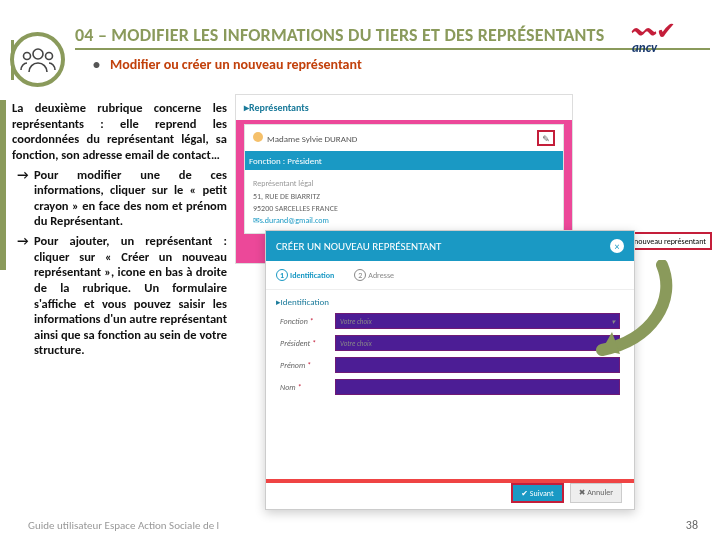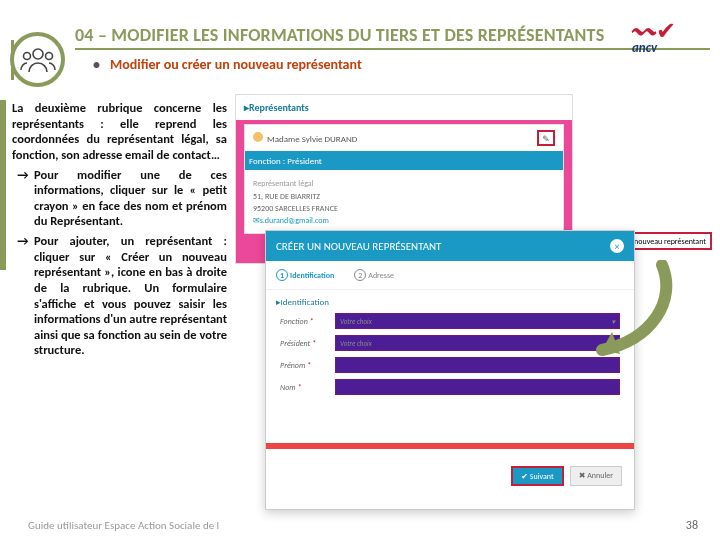--- a/index.html
+++ b/index.html
@@ -41,21 +41,21 @@
   .ss2-steps { display:flex; padding:8px 10px; font-size:8px; color:#888; border-bottom:1px solid #eee; gap:20px; }
   .ss2-steps .act { color:#1a99c4; font-weight:bold; }
   .ss2-steps .num { display:inline-block; width:12px; height:12px; border-radius:50%; border:1px solid currentColor; text-align:center; line-height:11px; margin-right:2px; }
   .ss2-section { padding:6px 10px 2px 10px; font-size:9px; color:#1a7a9a; }
   .ss2-section::before { content:"\25B8 "; }
   .ss2-form { padding:4px 14px;font-style:italic; }
   .ss2-row { display:flex; align-items:center; margin-bottom:6px; font-size:8px; }
   .ss2-row .flabel { width:55px; color:#666; }
   .ss2-row .flabel .star { color:#c41e3a; }
   .ss2-row .finput { flex:1; border:1px solid #701a75; height:16px; background:#4c1d95; padding:0 4px; color:#888; display:flex; align-items:center; justify-content:space-between; font-size:7px; }
-  .ss2-foot { position:absolute; bottom:6px; left:0; right:0; padding:17px 12px; border-top:6px solid #ef4444; display:flex; justify-content:flex-end; gap:6px; font-size:8px; }
+  .ss2-foot { position:absolute; bottom:6px; left:0; right:0; padding:0 12px; border-top:4px solid #ef4444; display:flex; justify-content:flex-end; gap:6px; font-size:8px; }
   .ss2-foot .b1 { border:2px solid #c41e3a; background:#1a99c4; color:#fff; padding:3px 8px; }
   .ss2-foot .b2 { border:1px solid #ccc; background:#eee; color:#666; padding:3px 8px; }
   .curve-arrow { position:absolute; right:38px; top:260px; width:100px; height:100px; pointer-events:none; }
   .footer { position:absolute; bottom:8px; left:28px; font-size:11px; color:#999; }
   .page-num { position:absolute; bottom:8px; right:22px; font-size:12px; color:#666; }
 </style>
 </head>
 <body>
 
 <div class="header">

